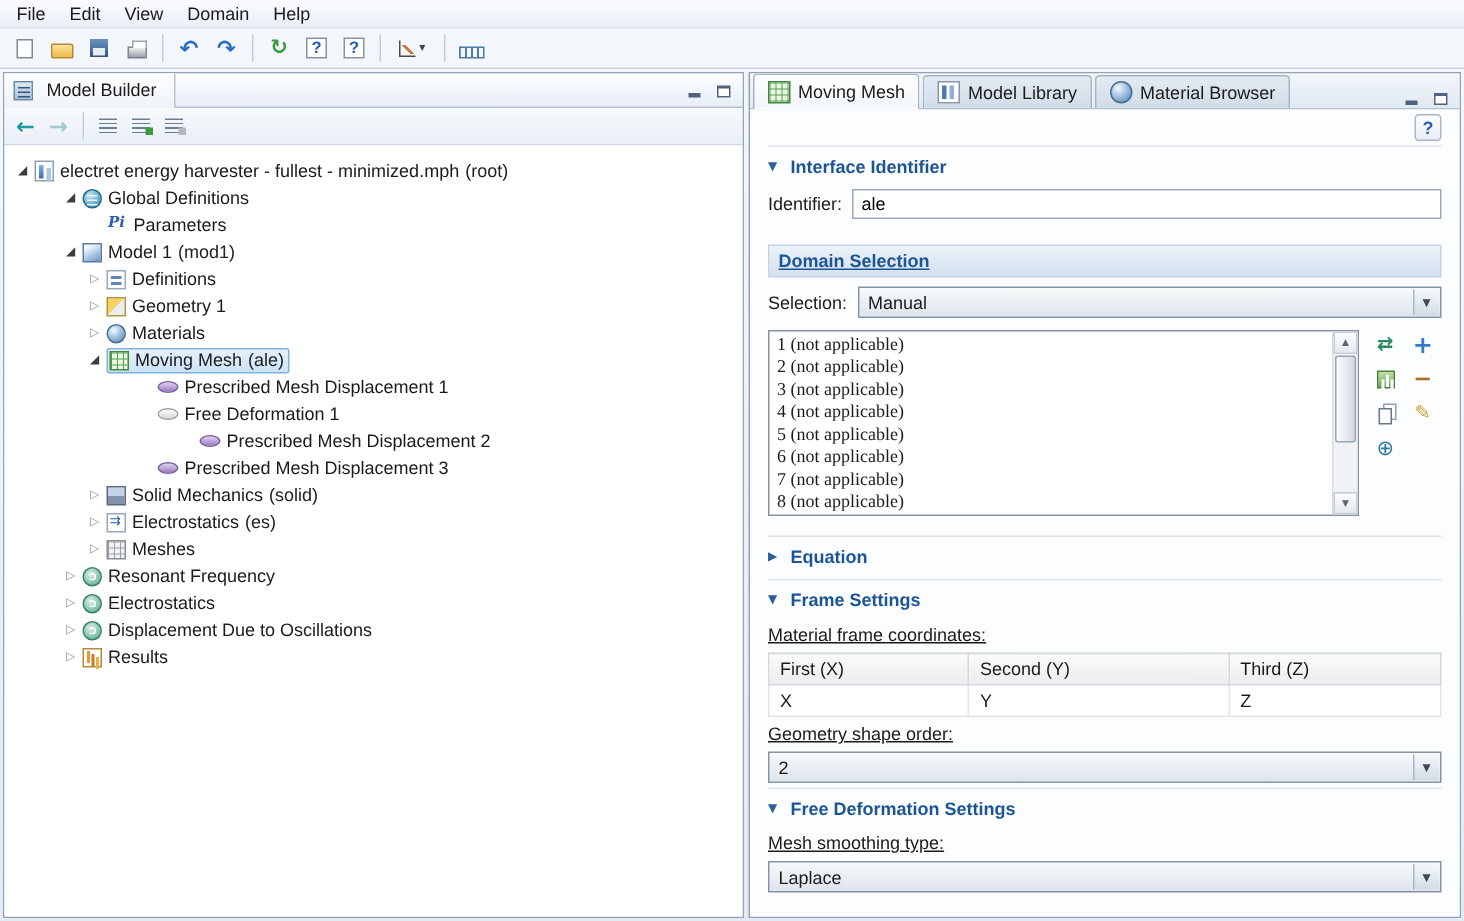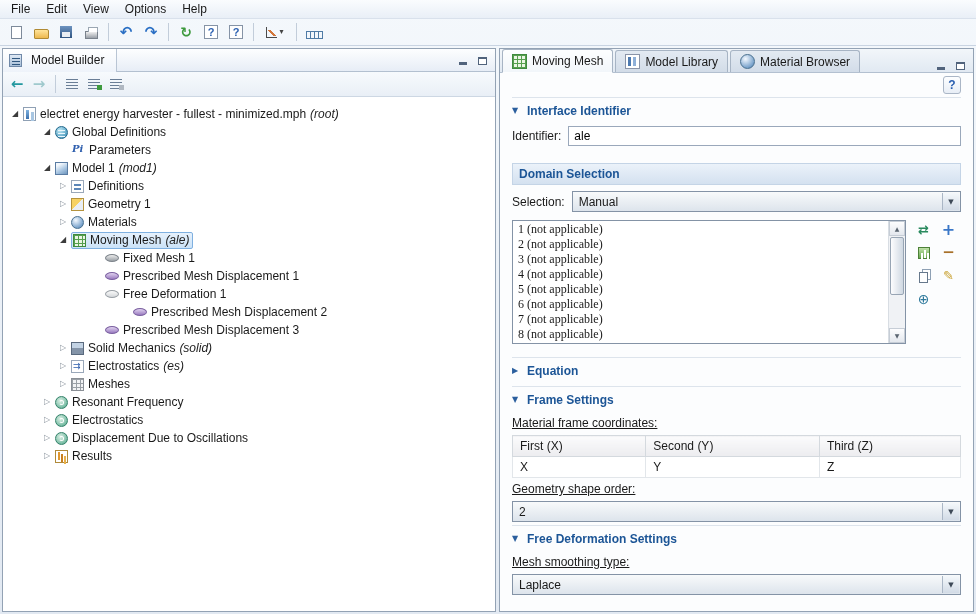--- a/index.html
+++ b/index.html
@@ -63,21 +63,21 @@
   .tree-toolbar { height:25px; flex:none; display:flex; align-items:center; gap:2px; padding:0 4px; background:linear-gradient(#f7fafd,#e9eff6); border-bottom:1px solid #cdd7e3; }
 
   
   .tree { flex:1; background:#fff; padding-top:8px; overflow:hidden; }
   .tree-row { height:18px; display:flex; align-items:center; white-space:nowrap; cursor:default; }
   .twisty { width:16px; flex:none; text-align:center; font-size:8px; line-height:18px; }
   .twisty.exp { color:#3c3c3c; }
   .twisty.col { color:#8b949e; }
   .node-icon { width:16px; height:16px; flex:none; margin-right:4px; display:flex; align-items:center; justify-content:center; }
   .node-icon.sm { width:15px; height:15px; margin-right:0; }
-  .suffix { font-style:italic; margin-left:4px; color:#222; }
+  .suffix { margin-left:4px; color:#222; }
   .sel { display:flex; align-items:center; height:17px; padding:0 3px 0 1px; background:linear-gradient(#e6f1fc,#cbe2f7); border:1px solid #7fb0e0; border-radius:2px; }
   .i-root { width:13px; height:14px; background:#fff; border:1px solid #8fa0b4; position:relative; }
   .i-root::after { content:""; position:absolute; left:2px; top:2px; width:3px; height:9px; background:linear-gradient(#7fb2e0,#3a70ad); box-shadow:5px 2px 0 #a8c6e2; }
   .i-globaldef { width:13px; height:13px; border-radius:50%; background:radial-gradient(circle at 35% 30%,#bfe8f5,#2f86b0); border:1px solid #22688c; position:relative; }
   .i-globaldef::after { content:""; position:absolute; left:2px; right:2px; top:3px; height:1px; background:#eaf6fb; box-shadow:0 3px 0 #eaf6fb,0 6px 0 #eaf6fb; }
   .i-params { width:14px; height:14px; position:relative; }
   .i-params::after { content:"Pi"; font-family:"DejaVu Serif",serif; font-style:italic; font-weight:bold; color:#2f5fae; font-size:10px; position:absolute; left:1px; top:0; }
   .i-model { width:13px; height:13px; background:linear-gradient(150deg,#f2f7fc 20%,#a9c6e2 60%,#6f96bd); border:1px solid #5a7ca3; }
   .i-definitions { width:13px; height:13px; background:#fff; border:1px solid #9aa8ba; position:relative; }
   .i-definitions::after { content:""; position:absolute; left:2px; right:2px; top:3px; height:2px; background:#5d87b8; box-shadow:0 4px 0 #5d87b8; }
@@ -110,21 +110,21 @@
   .help-row { height:24px; flex:none; display:flex; justify-content:flex-end; align-items:center; }
   .sq-btn { width:18px; height:18px; border:1px solid #aab6c6; background:linear-gradient(#fdfeff,#e8eef6); border-radius:3px; display:flex; align-items:center; justify-content:center; cursor:default; }
   .qmark { border:none; background:transparent; width:auto; height:auto; font-size:12px; color:#2a5fb0; font-weight:bold; }
 
   .section { border-top:1px solid #dde4ec; padding:4px 0 3px; }
   .section.bar-section { border-top:none; padding-top:6px; }
   .sec-head { display:flex; align-items:center; gap:6px; padding:2px 0 5px; cursor:default; }
   .sec-arrow { font-size:8px; color:#2b5f9e; width:9px; line-height:1; font-family:"DejaVu Sans",sans-serif; }
   .sec-title { color:#1c5596; font-weight:bold; }
   .sec-bar { background:linear-gradient(#ebf2fa,#d4e1f0); border:1px solid #c4d4e6; padding:3px 6px; margin-bottom:6px; cursor:default; }
-  .sec-bar .sec-title { color:#1c5596; }
+  .sec-bar .sec-title { color:#1c5596;text-decoration:underline; }
 
   .field-row { display:flex; align-items:center; margin:3px 0 8px; }
   .field-label { margin-right:7px; white-space:nowrap; }
   .stack-label { margin:4px 0 5px;text-decoration:underline; }
   input.text { flex:1; height:20px; border:1px solid #9aa8bb; padding:0 5px; font:12px "Liberation Sans",sans-serif; background:#fff; }
 
   .combo { flex:1; height:21px; border:1px solid #8493a6; background:linear-gradient(#f8fafb,#dde4ec); display:flex; align-items:center; position:relative; padding:0 22px 0 6px; cursor:default; }
   .combo.full { flex:none; width:100%; }
   .combo-arrow { position:absolute; right:1px; top:1px; bottom:1px; width:17px; background:linear-gradient(#f4f8fb,#d2dbe6); border-left:1px solid #aab6c5; display:flex; align-items:center; justify-content:center; font-size:7px; color:#3e4document; color:#3e4a58; font-family:"DejaVu Sans",sans-serif; }
 
@@ -150,21 +150,21 @@
 </style>
 </head>
 <body>
 
 <div class="window">
 
   <div class="menubar">
     <span class="menu-item">File</span>
     <span class="menu-item">Edit</span>
     <span class="menu-item">View</span>
-    <span class="menu-item">Options</span>
+    <span class="menu-item">Domain</span>
     <span class="menu-item">Help</span>
   </div>
 
   <div class="toolbar">
     <button class="tbtn">
         <span class="i-newdoc"></span>
       </button>
     <button class="tbtn">
         <span class="i-openfolder"></span>
       </button>
@@ -286,25 +286,20 @@
 
         <div class="tree-row" style="padding-left:52px">
           <span class="twisty exp">◢</span>
           <span class="sel">
             <span class="node-icon i-mesh-green"></span>
             <span class="tree-label">Moving Mesh</span>
             <span class="suffix">(ale)</span>
           </span>
         </div>
 
-        <div class="tree-row" style="padding-left:86px">
-          <span class="twisty"></span>
-          <span class="node-icon i-fixedmesh"></span>
-          <span class="tree-label">Fixed Mesh 1</span>
-        </div>
 
         <div class="tree-row" style="padding-left:86px">
           <span class="twisty"></span>
           <span class="node-icon i-pmd"></span>
           <span class="tree-label">Prescribed Mesh Displacement 1</span>
         </div>
 
         <div class="tree-row" style="padding-left:86px">
           <span class="twisty"></span>
           <span class="node-icon i-freedef"></span>

